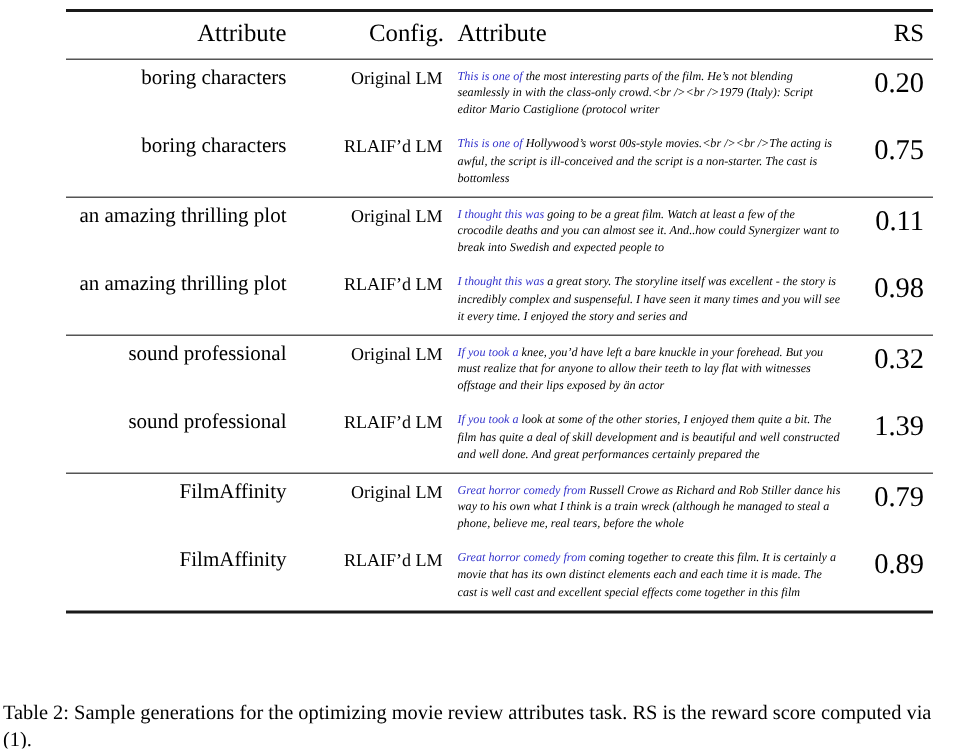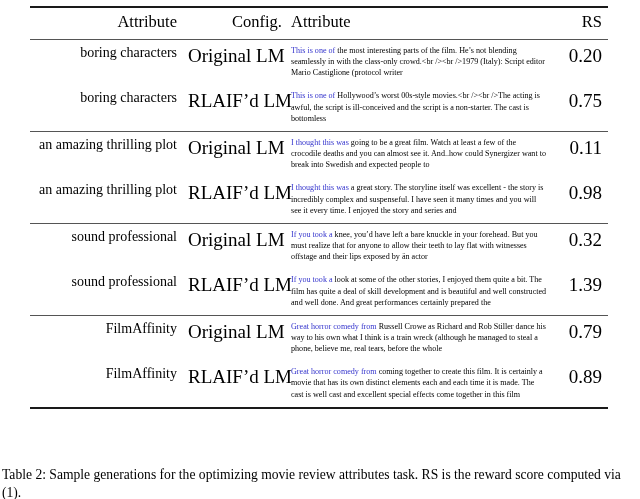--- a/index.html
+++ b/index.html
@@ -11,21 +11,21 @@
     width: 640px;
     height: 499px;
     overflow: hidden;
     font-family: "Liberation Serif", "DejaVu Serif", serif;
     color: #000000;
     position: relative;
   }
 
   .table-wrap {
     position: absolute;
-    left: 30px;
+    left: 44px;
     top: 6px;
     width: 578px;
   }
 
   table.paper-table {
     border-collapse: collapse;
     width: 578px;
     table-layout: fixed;
   }
 
@@ -70,32 +70,33 @@
     padding-bottom: 7px;
   }
 
   td.cell-attribute {
     text-align: right;
     font-size: 14px;
     padding-right: 9px;
     white-space: nowrap;
   }
   td.cell-config {
-    text-align: center;
-    font-size: 19px;
+    text-align: right;
+    font-size: 12px;
     padding-left: 2px;
     white-space: nowrap;
   }
   td.cell-generation {
     text-align: left;
     font-size: 8.1px;
     line-height: 1.38;
     padding-left: 9px;
     padding-right: 4px;
     word-wrap: break-word;
+    font-style: italic;
   }
   td.cell-rs {
     text-align: right;
     font-size: 19px;
     padding-right: 6px;
     white-space: nowrap;
   }
 
   .prompt-prefix {
     color: #3333cc;

